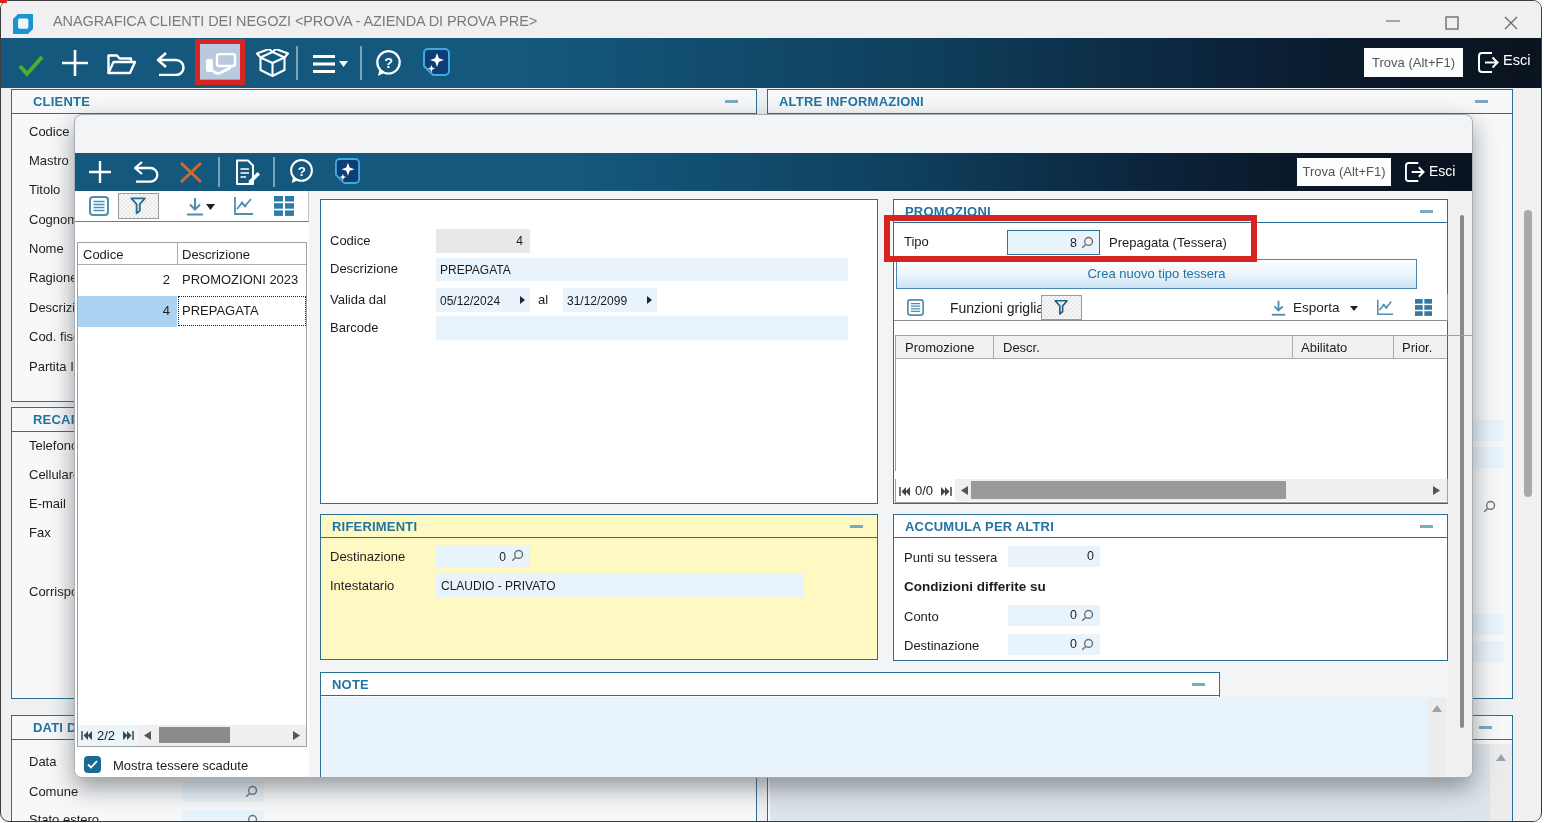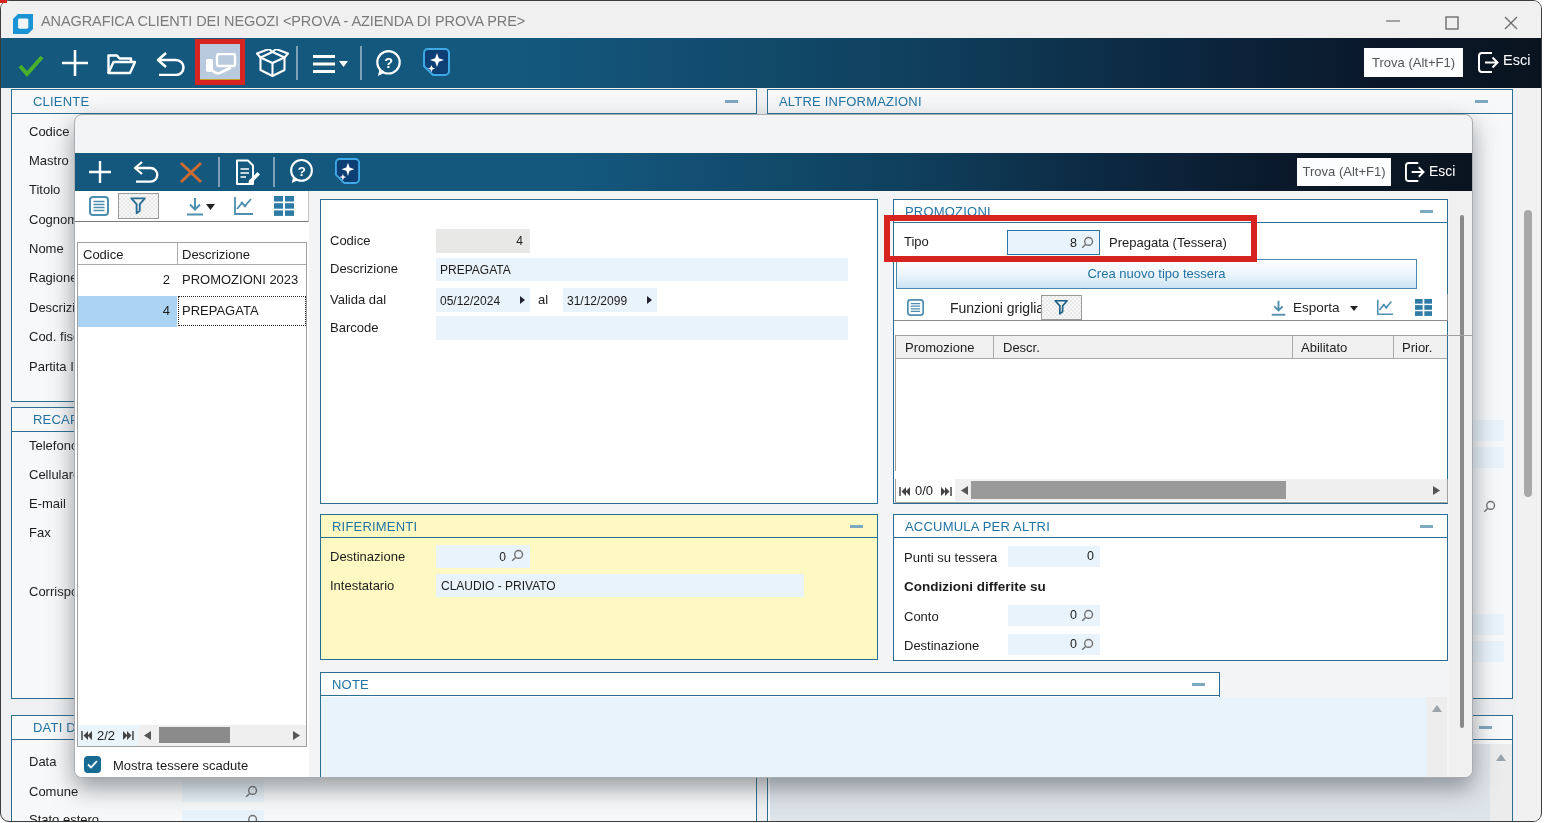--- a/index.html
+++ b/index.html
@@ -1,36 +1,36 @@
 <!DOCTYPE html>
 <html><head><meta charset="utf-8"><style>
 *{margin:0;padding:0;box-sizing:border-box;}
 html,body{width:1544px;height:823px;overflow:hidden;background:#fff;}
 body{font-family:"Liberation Sans",sans-serif;font-size:13px;color:#1c1c1c;position:relative;}
 .abs{position:absolute;}
 #win{position:absolute;left:0;top:0;width:1542px;height:822px;border:1px solid #3c3c3c;border-radius:9px;background:#eef0f2;overflow:hidden;}
 #titlebar{position:absolute;left:0;top:0;width:100%;height:37px;background:#f0f0f0;}
 #maintoolbar{position:absolute;left:0;top:37px;width:100%;height:50px;background:linear-gradient(90deg,#14587e 0%,#14587e 34%,#0f3f5c 60%,#0c2841 76%,#0a1728 90%,#0a1420 100%);}
 .panel{position:absolute;border:1px solid #2a6f92;background:#f7f8f9;}
-.phead{position:absolute;left:0;top:0;right:0;height:24px;border-bottom:1px solid #2a6f92;color:#2273a3;font-size:13px;line-height:24px;padding-left:21px;letter-spacing:.2px;}
+.phead{position:absolute;left:0;top:0;right:0;height:24px;border-bottom:1px solid #2a6f92;color:#2273a3;font-size:13px;line-height:24px;padding-left:21px;letter-spacing:.2px;font-weight:bold;}
 .pminus{position:absolute;top:10px;width:13px;height:3px;background:#7ea8bf;}
 .lbl{position:absolute;left:17px;white-space:nowrap;}
 .fld{position:absolute;background:#e9f3fb;}
 .whead{color:#7a7a7a;font-size:14.5px;letter-spacing:-0.1px;}
 .red{position:absolute;border:5px solid #d62420;z-index:60;}
 svg{display:block;}
 </style></head>
 <body>
 <div id="win">
   <div id="titlebar">
     <svg class="abs" style="left:12px;top:13px" width="20" height="20" viewBox="0 0 20 20">
         <path d="M5 0 H20 V15 L15 20 H0 V5 Z" fill="#1b94d6"></path>
         <path d="M6.2 4.5 h8 l1.1 1.1 v8 l-1.1 1.1 h-8 l-1.1-1.1 v-8 Z" fill="#f4f6f8"></path>
       </svg>
-    <div class="abs whead" style="left:40px;top:12px">ANAGRAFICA CLIENTI DEI NEGOZI &lt;PROVA - AZIENDA DI PROVA PRE&gt;</div>
+    <div class="abs whead" style="left:52px;top:12px">ANAGRAFICA CLIENTI DEI NEGOZI &lt;PROVA - AZIENDA DI PROVA PRE&gt;</div>
     <svg class="abs" style="left:1384px;top:12px" width="16" height="16" viewBox="0 0 16 16">
         <path d="M1 8 H15" stroke="#8a8a8a" stroke-width="1.4"></path>
       </svg>
     <svg class="abs" style="left:1444px;top:15px" width="14" height="14" viewBox="0 0 14 14">
         <rect x="1" y="1" width="12" height="12" fill="none" stroke="#6d6d6d" stroke-width="1.4"></rect>
       </svg>
     <svg class="abs" style="left:1503px;top:15px" width="14" height="14" viewBox="0 0 14 14">
         <path d="M1 1 L13 13 M13 1 L1 13" stroke="#6d6d6d" stroke-width="1.4"></path>
       </svg>
   </div>

